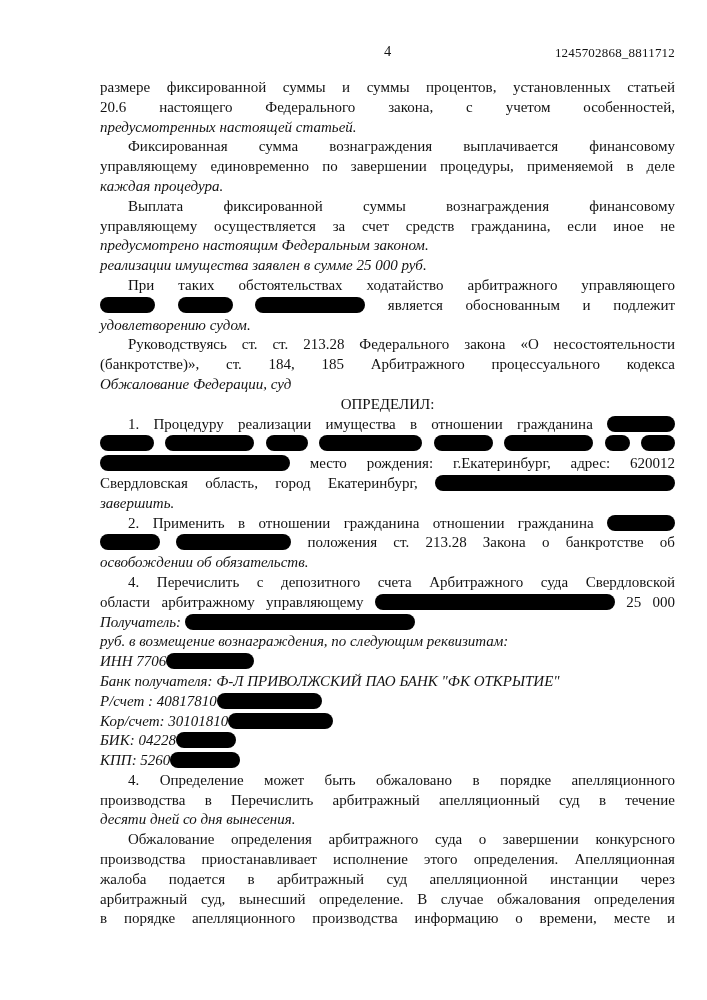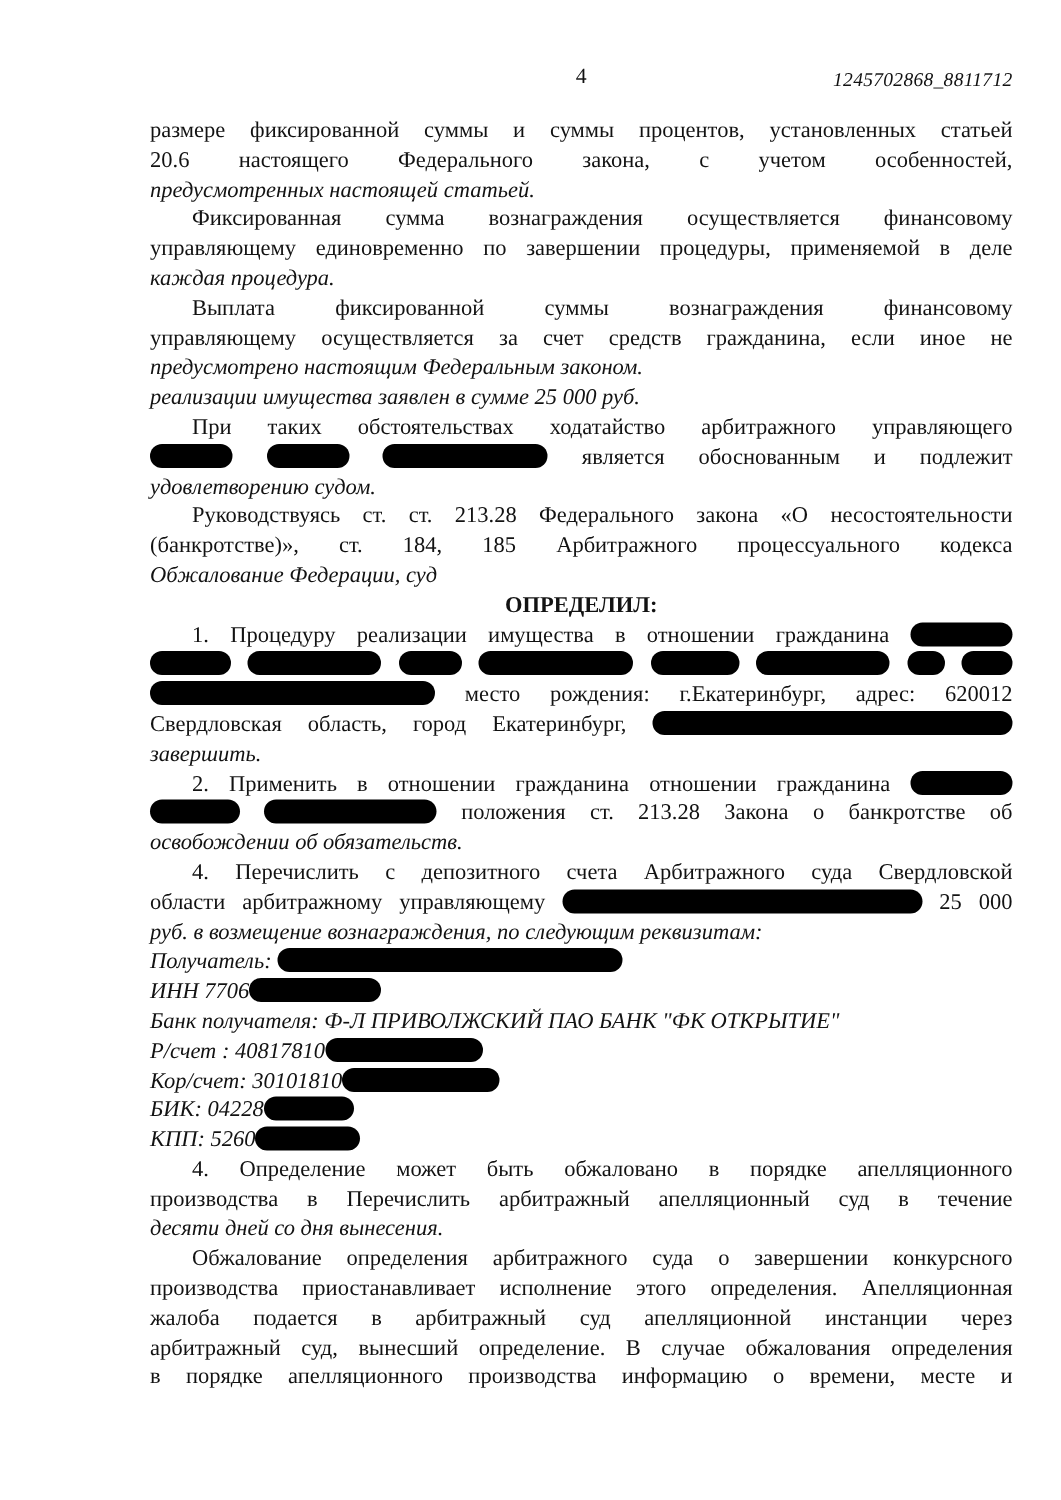--- a/index.html
+++ b/index.html
@@ -26,37 +26,36 @@
     font-size: 14.5px;
     line-height: 18px;
   }
   .page-num { display: block; text-align: center; }
   .doc-id {
     position: absolute;
     right: 0;
     top: 2px;
     font-size: 13px;
     letter-spacing: 0.2px;
-    font-style: italic;
   }
   .doc-body {
     margin-top: 18px;
     font-size: 15px;
     line-height: 19.8px;
   }
   .line {
     text-align: justify;
     text-align-last: justify;
     min-height: 19.8px;
   }
   .line.end { text-align-last: left; font-style: italic; }
   .line.center {
     text-align: center;
     text-align-last: center;
-    font-weight: bold;
+    font-weight: normal;
   }
   .line.indent { text-indent: 28px; }
   .redaction {
     display: inline-block;
     height: 16px;
     background: #000;
     border-radius: 8px;
     vertical-align: -3px;
   }
 </style>
@@ -66,21 +65,21 @@
 <div class="page">
   <div class="content">
     <div class="page-header">
       <span class="page-num">4</span>
       <span class="doc-id">1245702868_8811712</span>
     </div>
     <div class="doc-body">
         <div class="line justify">размере фиксированной суммы и суммы процентов, установленных статьей</div>
         <div class="line justify">20.6 настоящего Федерального закона, с учетом особенностей,</div>
         <div class="line end">предусмотренных настоящей статьей.</div>
-        <div class="line justify indent">Фиксированная сумма вознаграждения осуществляется финансовому</div>
+        <div class="line justify indent">Фиксированная сумма вознаграждения выплачивается финансовому</div>
         <div class="line justify">управляющему единовременно по завершении процедуры, применяемой в деле</div>
         <div class="line end">каждая процедура.</div>
         <div class="line justify indent">Выплата фиксированной суммы вознаграждения финансовому</div>
         <div class="line justify">управляющему осуществляется за счет средств гражданина, если иное не</div>
         <div class="line end">предусмотрено настоящим Федеральным законом.</div>
         <div class="line end">реализации имущества заявлен в сумме 25 000 руб.</div>
         <div class="line justify indent">При таких обстоятельствах ходатайство арбитражного управляющего</div>
         <div class="line justify"><span class="redaction" style="width: 55px; background: rgb(0, 0, 0);"></span> <span class="redaction" style="width: 55px; background: rgb(0, 0, 0);"></span> <span class="redaction" style="width: 110px; background: rgb(0, 0, 0);"></span> является обоснованным и подлежит</div>
         <div class="line end">удовлетворению судом.</div>
         <div class="line justify indent">Руководствуясь ст. ст. 213.28 Федерального закона «О несостоятельности</div>
@@ -90,22 +89,22 @@
         <div class="line justify indent">1. Процедуру реализации имущества в отношении гражданина <span class="redaction" style="width: 68px; background: rgb(0, 0, 0);"></span></div>
         <div class="line justify"><span class="redaction" style="width: 54px; background: rgb(0, 0, 0);"></span> <span class="redaction" style="width: 89px; background: rgb(0, 0, 0);"></span> <span class="redaction" style="width: 42px; background: rgb(0, 0, 0);"></span> <span class="redaction" style="width: 103px; background: rgb(0, 0, 0);"></span> <span class="redaction" style="width: 59px; background: rgb(0, 0, 0);"></span> <span class="redaction" style="width: 89px; background: rgb(0, 0, 0);"></span> <span class="redaction" style="width: 25px; background: rgb(0, 0, 0);"></span> <span class="redaction" style="width: 34px; background: rgb(0, 0, 0);"></span></div>
         <div class="line justify"><span class="redaction" style="width: 190px; background: rgb(0, 0, 0);"></span> место рождения: г.Екатеринбург, адрес: 620012</div>
         <div class="line justify">Свердловская область, город Екатеринбург, <span class="redaction" style="width: 240px; background: rgb(0, 0, 0);"></span></div>
         <div class="line end">завершить.</div>
         <div class="line justify indent">2. Применить в отношении гражданина отношении гражданина <span class="redaction" style="width: 68px; background: rgb(0, 0, 0);"></span></div>
         <div class="line justify"><span class="redaction" style="width: 60px; background: rgb(0, 0, 0);"></span> <span class="redaction" style="width: 115px; background: rgb(0, 0, 0);"></span> положения ст. 213.28 Закона о банкротстве об</div>
         <div class="line end">освобождении об обязательств.</div>
         <div class="line justify indent">4. Перечислить с депозитного счета Арбитражного суда Свердловской</div>
         <div class="line justify">области арбитражному управляющему <span class="redaction" style="width: 240px; background: rgb(0, 0, 0);"></span> 25&nbsp;000</div>
+        <div class="line end">Получатель: <span class="redaction" style="width: 230px; background: rgb(0, 0, 0);"></span></div>
         <div class="line end">руб. в возмещение вознаграждения, по следующим реквизитам:</div>
-        <div class="line end">Получатель: <span class="redaction" style="width: 230px; background: rgb(0, 0, 0);"></span></div>
         <div class="line end">ИНН 7706<span class="redaction" style="width: 88px; background: rgb(0, 0, 0);"></span></div>
         <div class="line end">Банк получателя: Ф-Л ПРИВОЛЖСКИЙ ПАО БАНК "ФК ОТКРЫТИЕ"</div>
         <div class="line end">Р/счет : 40817810<span class="redaction" style="width: 105px; background: rgb(0, 0, 0);"></span></div>
         <div class="line end">Кор/счет: 30101810<span class="redaction" style="width: 105px; background: rgb(0, 0, 0);"></span></div>
         <div class="line end">БИК: 04228<span class="redaction" style="width: 60px; background: rgb(0, 0, 0);"></span></div>
         <div class="line end">КПП: 5260<span class="redaction" style="width: 70px; background: rgb(0, 0, 0);"></span></div>
         <div class="line justify indent">4. Определение может быть обжаловано в порядке апелляционного</div>
         <div class="line justify">производства в Перечислить арбитражный апелляционный суд в течение</div>
         <div class="line end">десяти дней со дня вынесения.</div>
         <div class="line justify indent">Обжалование определения арбитражного суда о завершении конкурсного</div>

